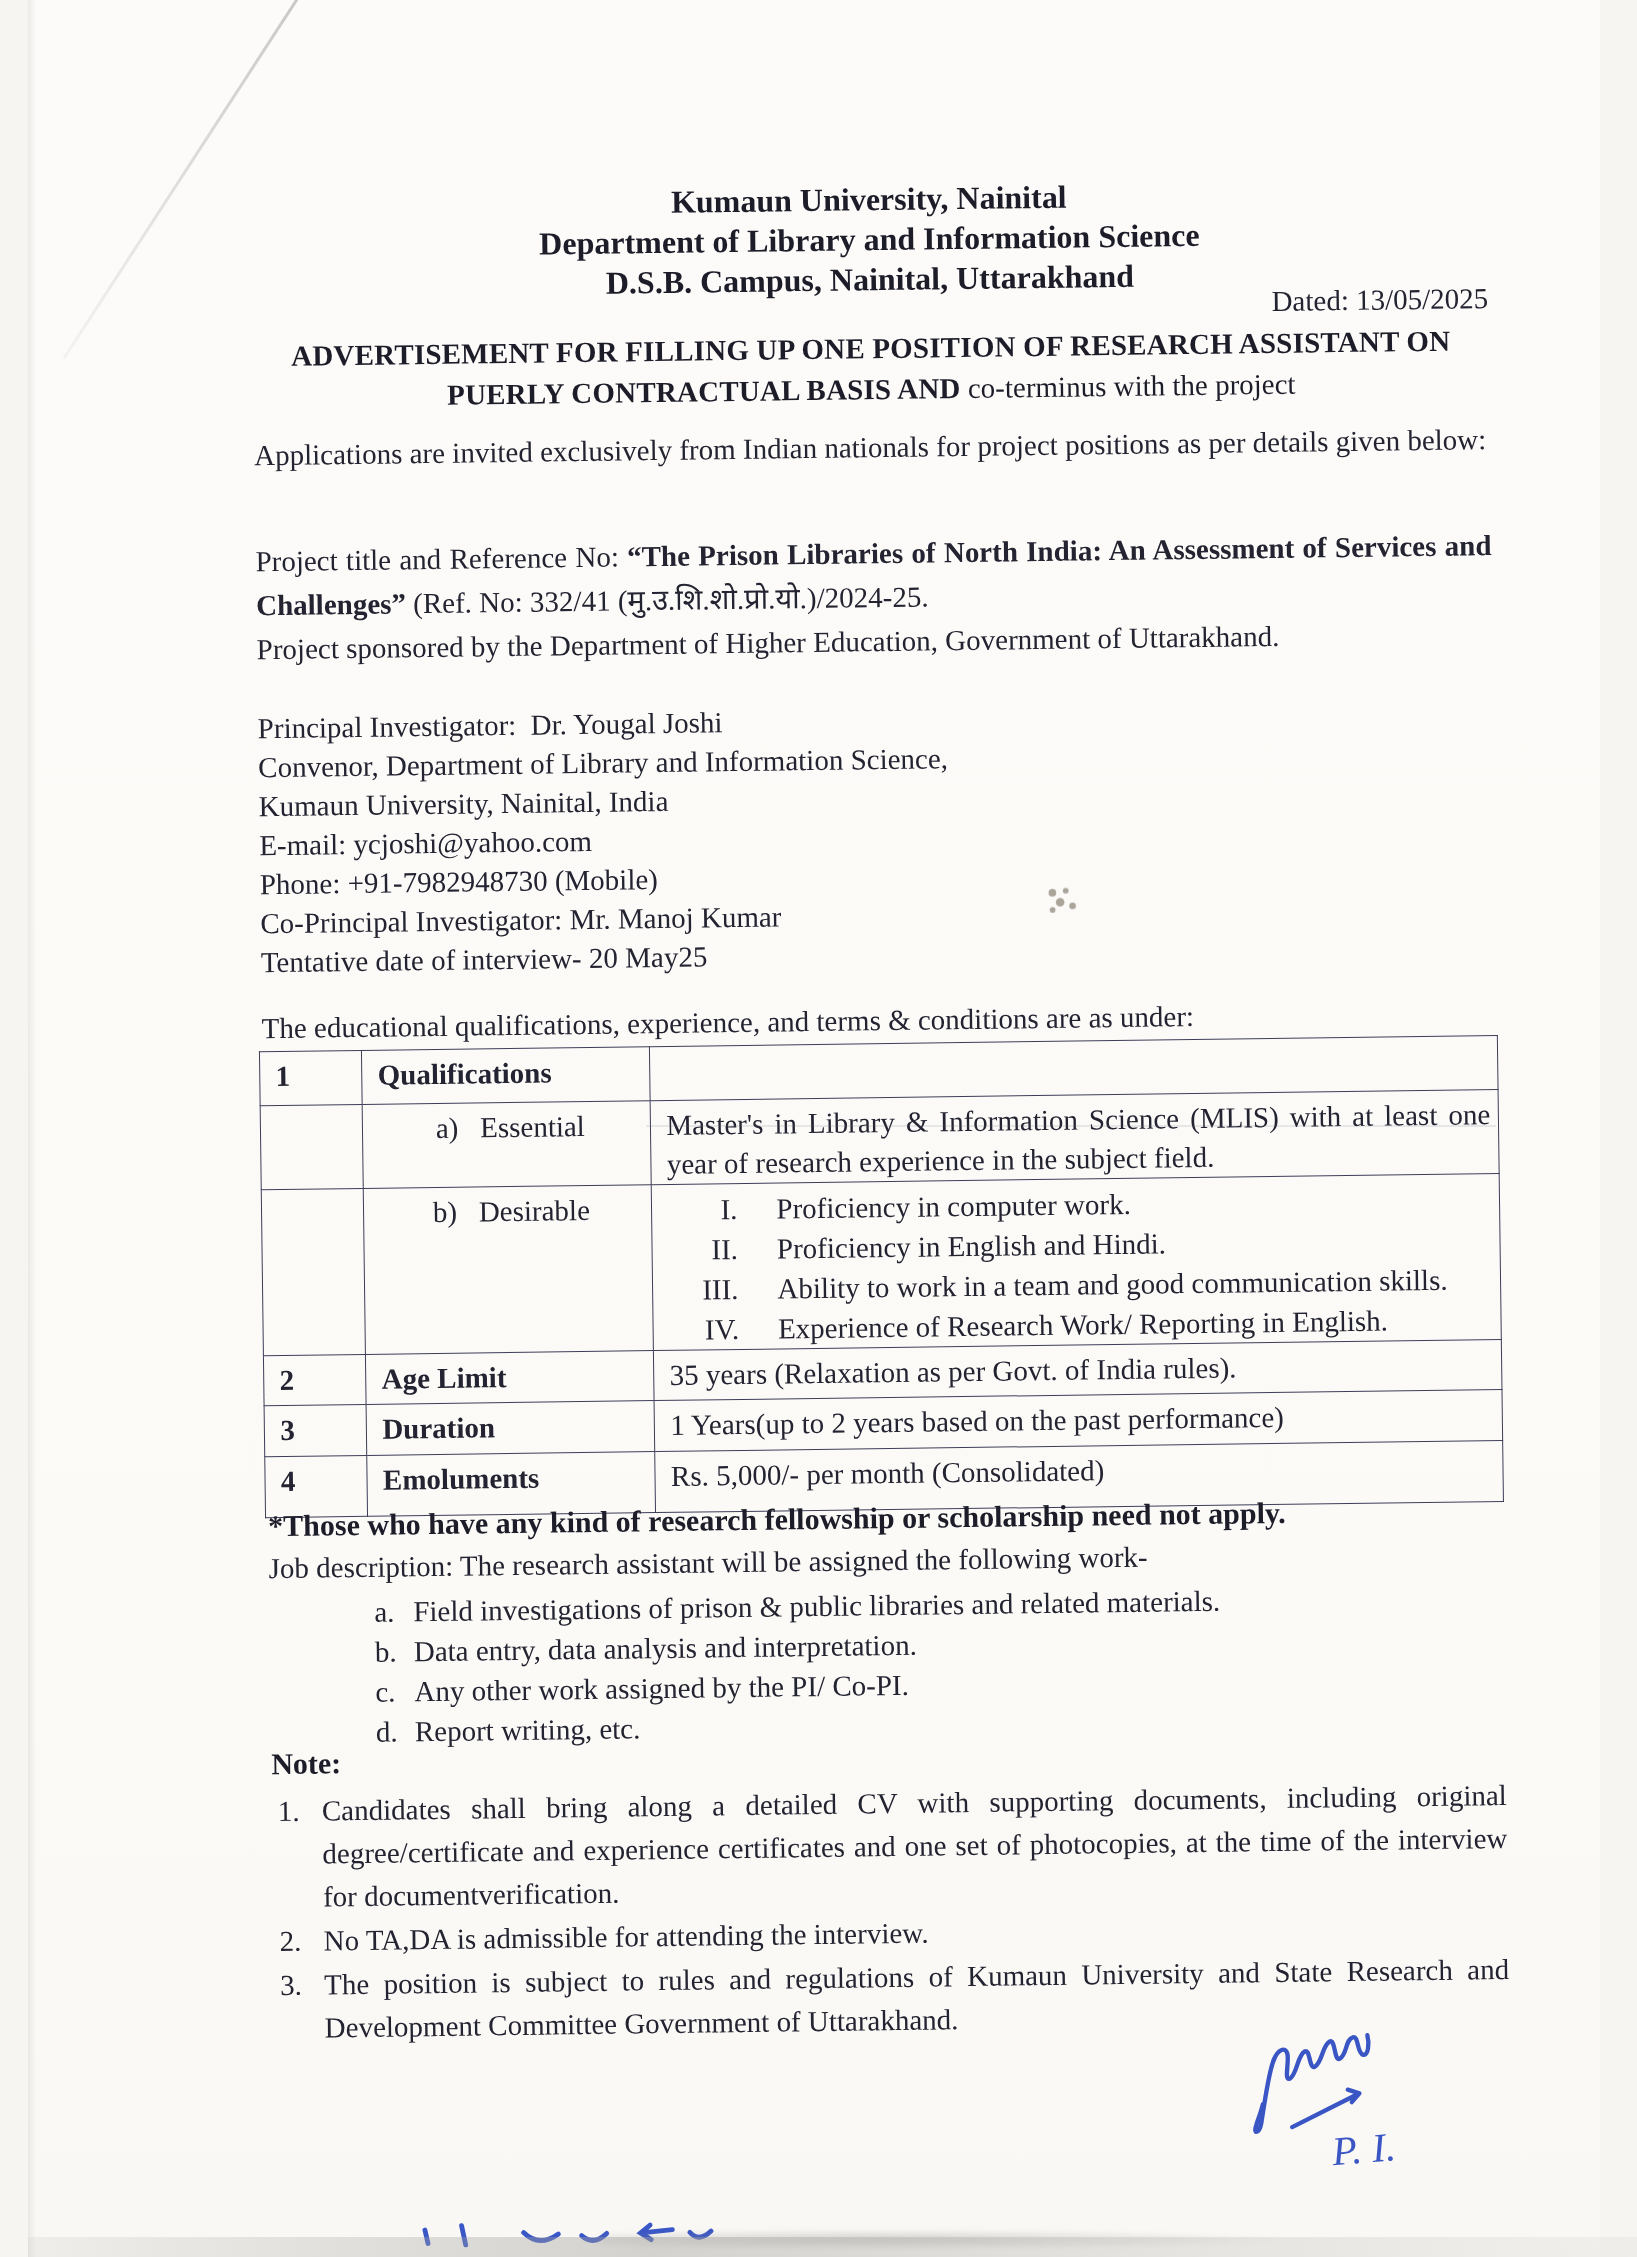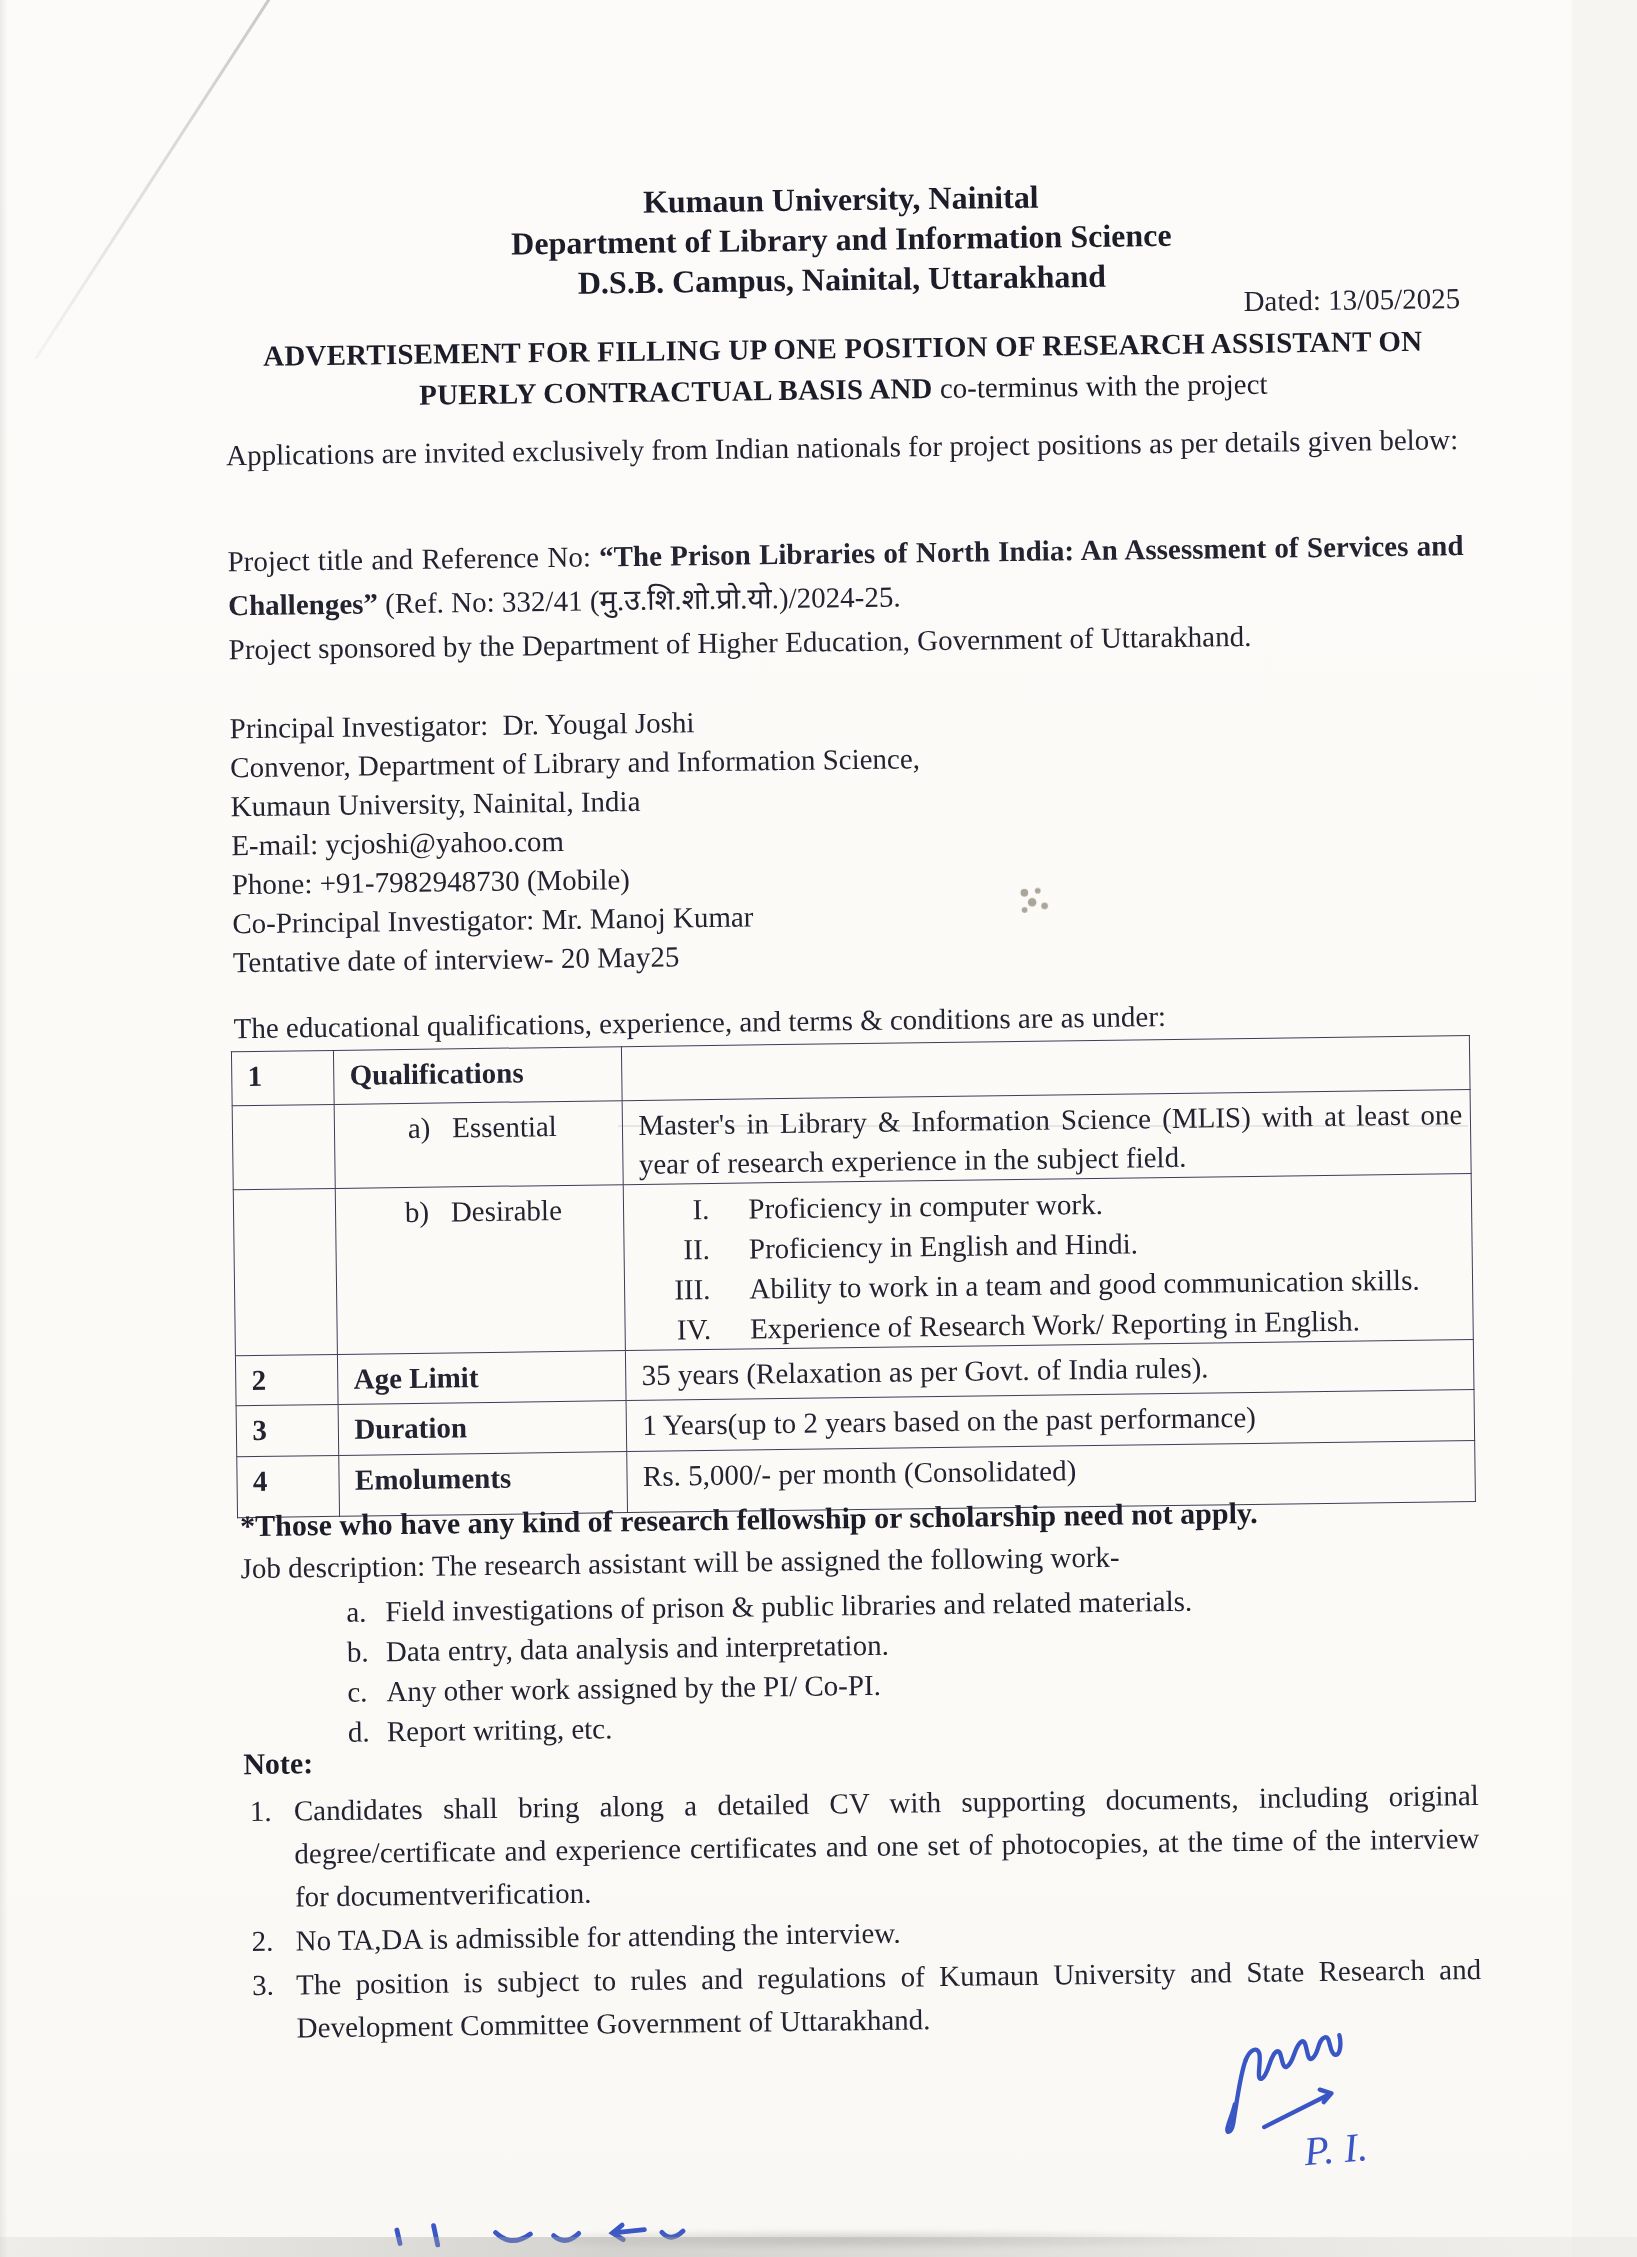--- a/index.html
+++ b/index.html
@@ -3,21 +3,21 @@
 <meta charset="utf-8">
 <style>
   html,body{margin:0;padding:0;}
   body{
     width:1638px;height:2257px;overflow:hidden;
     background:#f7f5f2;
     font-family:"Liberation Serif","DejaVu Serif",serif;
     color:#232331;
   }
   .scan{position:absolute;inset:0;width:1572px;height:2257px;
-    background:linear-gradient(180deg,#fcfbf9 0%,#fbfaf7 70%,#f9f8f5 100%);}
+    background:linear-gradient(180deg,#fcfbf9 0%,#fbfaf7 70%,#f9f8f5 100%);margin-left:28px;}
   .sheet{position:absolute;inset:0;transform:rotate(-0.75deg);transform-origin:50% 50%;}
   .abs{position:absolute;}
   .doc{left:235px;width:1236px;}
   .b{font-weight:bold;}
   .hdr{top:180px;text-align:center;font-size:32px;font-weight:bold;line-height:40px;color:#1d1d2a;}
   .dated{top:291px;text-align:right;font-size:29px;}
   .adv{top:329px;text-align:center;font-size:29px;font-weight:bold;line-height:41px;letter-spacing:0.2px;color:#1d1d2a;}
   .adv .light{font-weight:normal;letter-spacing:0;}
   .intro{top:426px;font-size:29px;line-height:44px;text-align:justify;}
   .project{top:532px;font-size:29px;line-height:44px;text-align:justify;}

